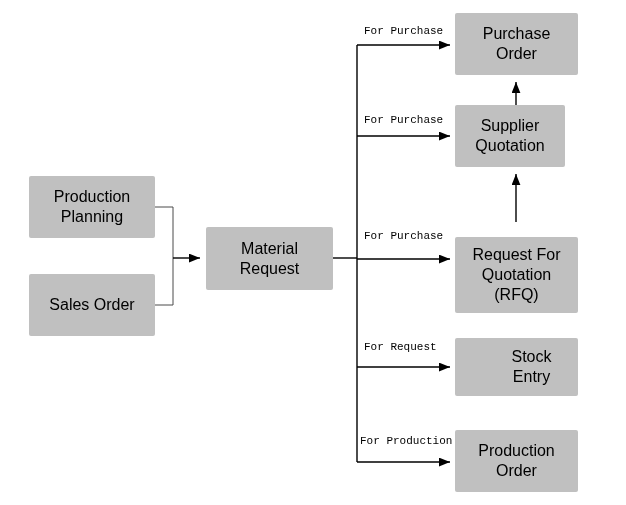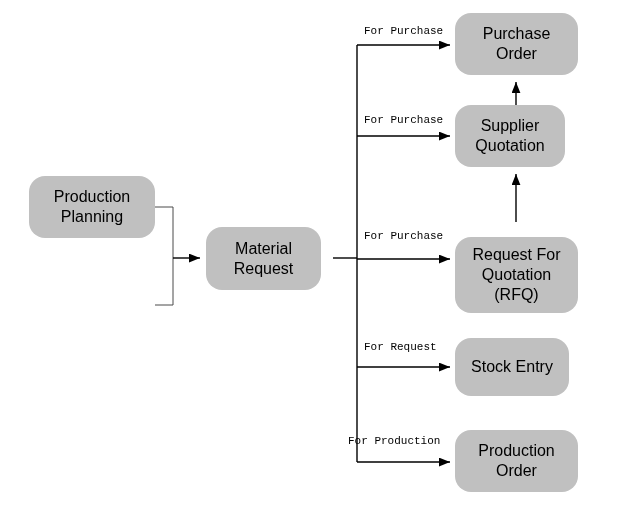--- a/index.html
+++ b/index.html
@@ -13,21 +13,21 @@
   #canvas {
     position: relative;
     width: 626px;
     height: 505px;
     background: #ffffff;
     overflow: hidden;
   }
   .node {
     position: absolute;
     background: #c0c0c0;
-    border-radius: 16px;
+    border-radius: 2px;
     display: flex;
     align-items: center;
     justify-content: center;
     text-align: center;
     color: #000000;
     font-size: 16px;
     line-height: 20px;
     font-family: "Liberation Sans", sans-serif;
     box-sizing: border-box;
     padding: 2px 6px;
@@ -80,42 +80,43 @@
     <path d="M357,462 L450,462" stroke="#000000" stroke-width="1.4" fill="none" marker-end="url(#arrow)"></path>
 
     <path d="M516,222 L516,174" stroke="#000000" stroke-width="1.4" fill="none" marker-end="url(#arrow)"></path>
 
     <path d="M516,105 L516,82" stroke="#000000" stroke-width="1.4" fill="none" marker-end="url(#arrow)"></path>
   </svg>
 
   <div class="node" style="left:29px;top:176px;width:126px;height:62px;">Production
 Planning</div>
 
+  <div class="node" style="left:29px;top:274px;width:126px;height:62px;">Sales Order</div>
 
-  <div class="node" style="left:206px;top:227px;width:115px;height:63px;">Material
+  <div class="node" style="left:206px;top:227px;width:127px;height:63px;">Material
 Request</div>
 
   <div class="node" style="left:455px;top:13px;width:123px;height:62px;">Purchase
 Order</div>
 
   <div class="node" style="left:455px;top:105px;width:110px;height:62px;">Supplier
 Quotation</div>
 
   <div class="node" style="left:455px;top:237px;width:123px;height:76px;">Request For
 Quotation
 (RFQ)</div>
 
-  <div class="node" style="left:455px;top:338px;width:114px;height:58px;">Stock Entry</div>
+  <div class="node" style="left:455px;top:338px;width:123px;height:58px;padding-left:36px;">Stock Entry</div>
 
   <div class="node" style="left:455px;top:430px;width:123px;height:62px;">Production
 Order</div>
 
   <div class="edge-label" style="left:364px;top:25px;">For Purchase</div>
 
   <div class="edge-label" style="left:364px;top:114px;">For Purchase</div>
 
   <div class="edge-label" style="left:364px;top:230px;">For Purchase</div>
 
   <div class="edge-label" style="left:364px;top:341px;">For Request</div>
 
-  <div class="edge-label" style="left:348px;top:435px;">For Production</div>
+  <div class="edge-label" style="left:360px;top:435px;">For Production</div>
 
 </div>
 
 </body></html>

